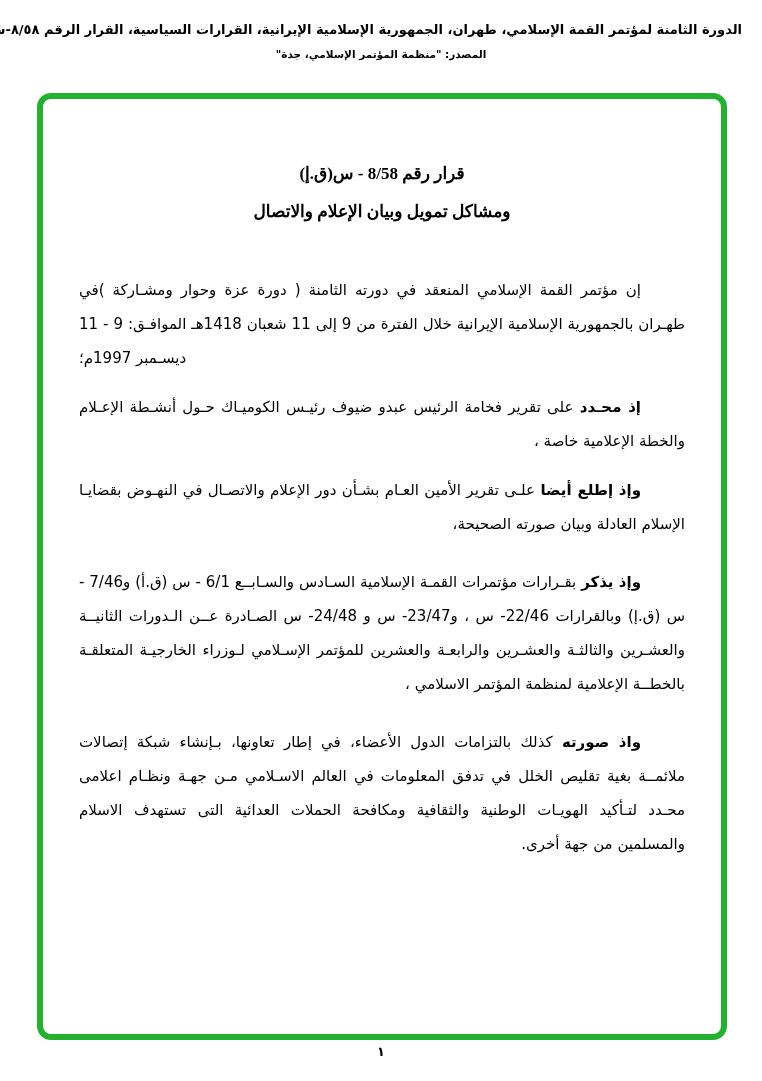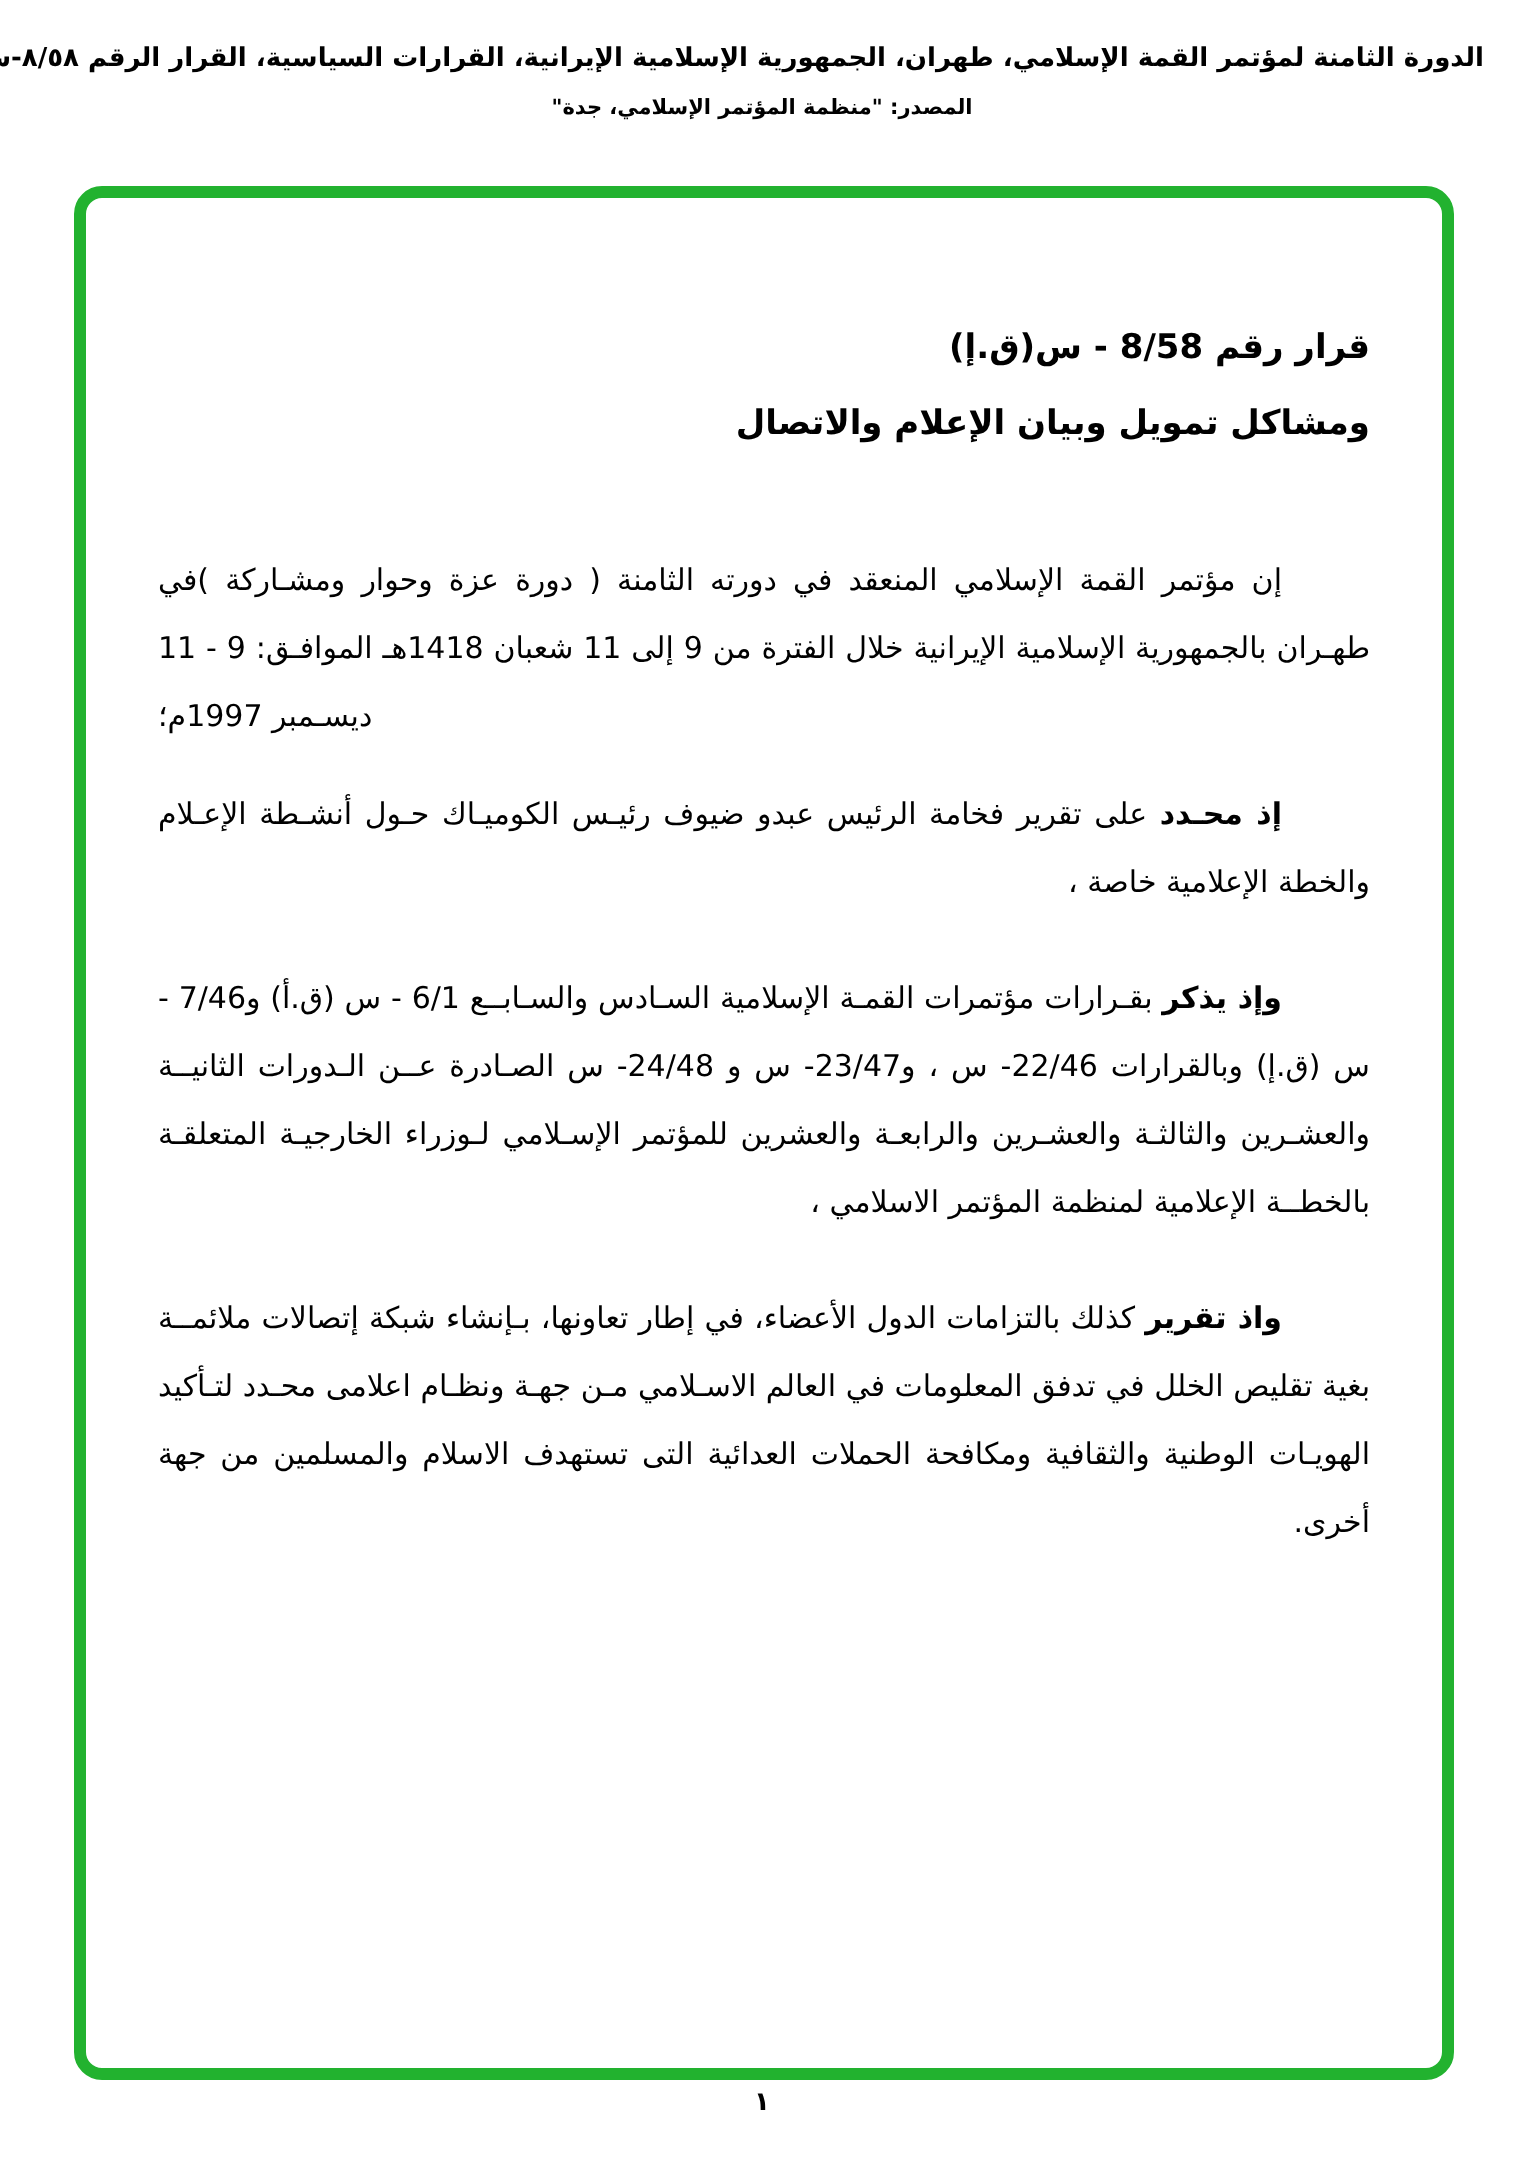--- a/index.html
+++ b/index.html
@@ -42,24 +42,26 @@
     height: 947px;
     box-sizing: border-box;
     border: 6px solid #22b22f;
     border-radius: 14px;
     background: #ffffff;
     padding: 56px 36px 0 36px;
     overflow: hidden;
   }
   .res-title {
     direction: rtl;
+    text-align: center;
     font-weight: bold;
     font-size: 17px;
     line-height: 38px;
     margin-bottom: 42px;
+    font-family: Liberation Serif, serif;
   }
   .para {
     direction: rtl;
     text-align: justify;
     font-size: 15px;
     line-height: 34px;
     text-indent: 44px;
     margin: 0 0 15px 0;
   }
   .para.tight {
@@ -98,25 +100,28 @@
   </div>
 
   <div class="para last-left">
     <span class="lead"></span><span>إن مؤتمر القمة الإسلامي المنعقد في دورته الثامنة ( دورة عزة وحوار ومشـاركة )في طهـران بالجمهورية الإسلامية الإيرانية خلال الفترة من 9 إلى 11 شعبان 1418هـ الموافـق: 9 - 11 ديسـمبر 1997م؛</span>
   </div>
 
   <div class="para">
     <span class="lead">إذ محـدد</span><span> على تقرير فخامة الرئيس عبدو ضيوف رئيـس الكوميـاك حـول أنشـطة الإعـلام والخطة الإعلامية خاصة ،</span>
   </div>
 
+  <div class="para">
+    <span class="lead">وإذ إطلع أيضا</span><span> علـى تقرير الأمين العـام بشـأن دور الإعلام والاتصـال في النهـوض بقضايـا الإسلام العادلة وبيان صورته الصحيحة،</span>
+  </div>
 
   <div class="para tight">
     <span class="lead">وإذ يذكر</span><span> بقـرارات مؤتمرات القمـة الإسلامية السـادس والسـابــع 6/1 - س (ق.أ) و7/46 - س (ق.إ) وبالقرارات 22/46- س ، و23/47- س و 24/48- س الصـادرة عــن الـدورات الثانيــة والعشـرين والثالثـة والعشـرين والرابعـة والعشرين للمؤتمر الإسـلامي لـوزراء الخارجيـة المتعلقـة بالخطــة الإعلامية لمنظمة المؤتمر الاسلامي ،</span>
   </div>
 
 
   <div class="para tight">
-    <span class="lead">واذ تقرير</span><span> كذلك بالتزامات الدول الأعضاء، في إطار تعاونها، بـإنشاء شبكة إتصالات ملائمــة بغية تقليص الخلل في تدفق المعلومات في العالم الاسـلامي مـن جهـة ونظـام اعلامى محـدد لتـأكيد الهويـات الوطنية والثقافية ومكافحة الحملات العدائية التى تستهدف الاسلام والمسلمين من جهة أخرى.</span>
+    <span class="lead">واذ صورته</span><span> كذلك بالتزامات الدول الأعضاء، في إطار تعاونها، بـإنشاء شبكة إتصالات ملائمــة بغية تقليص الخلل في تدفق المعلومات في العالم الاسـلامي مـن جهـة ونظـام اعلامى محـدد لتـأكيد الهويـات الوطنية والثقافية ومكافحة الحملات العدائية التى تستهدف الاسلام والمسلمين من جهة أخرى.</span>
   </div>
 
 </div>
 
 <div class="page-number">١</div>
 
 </body></html>

